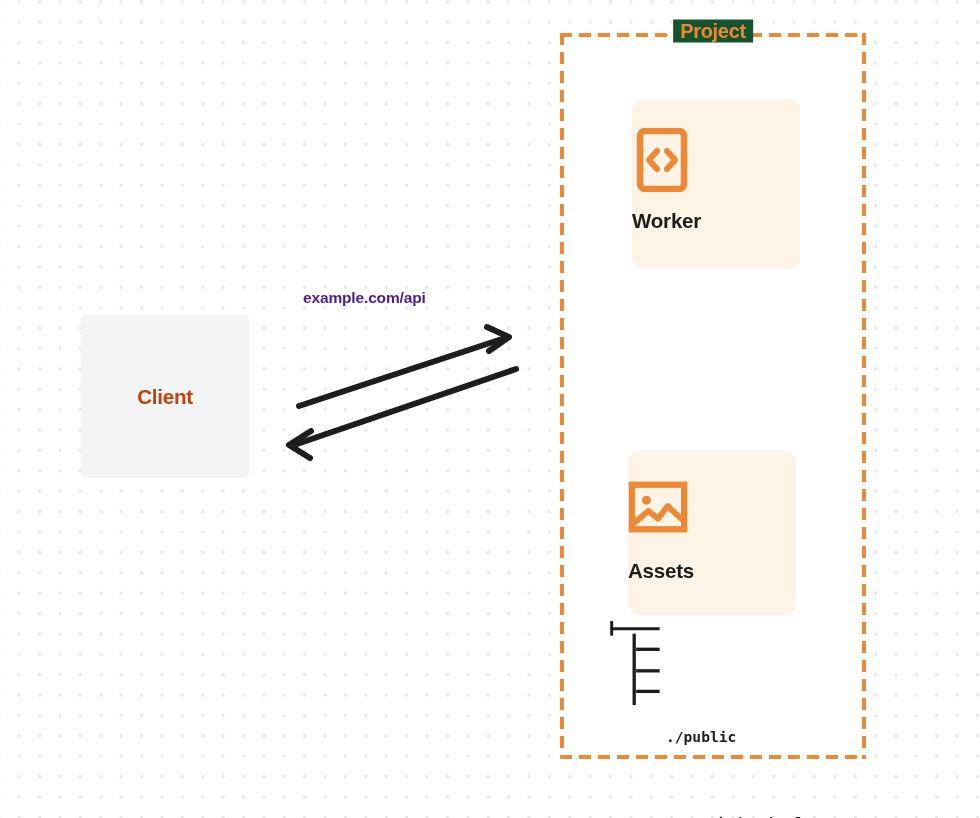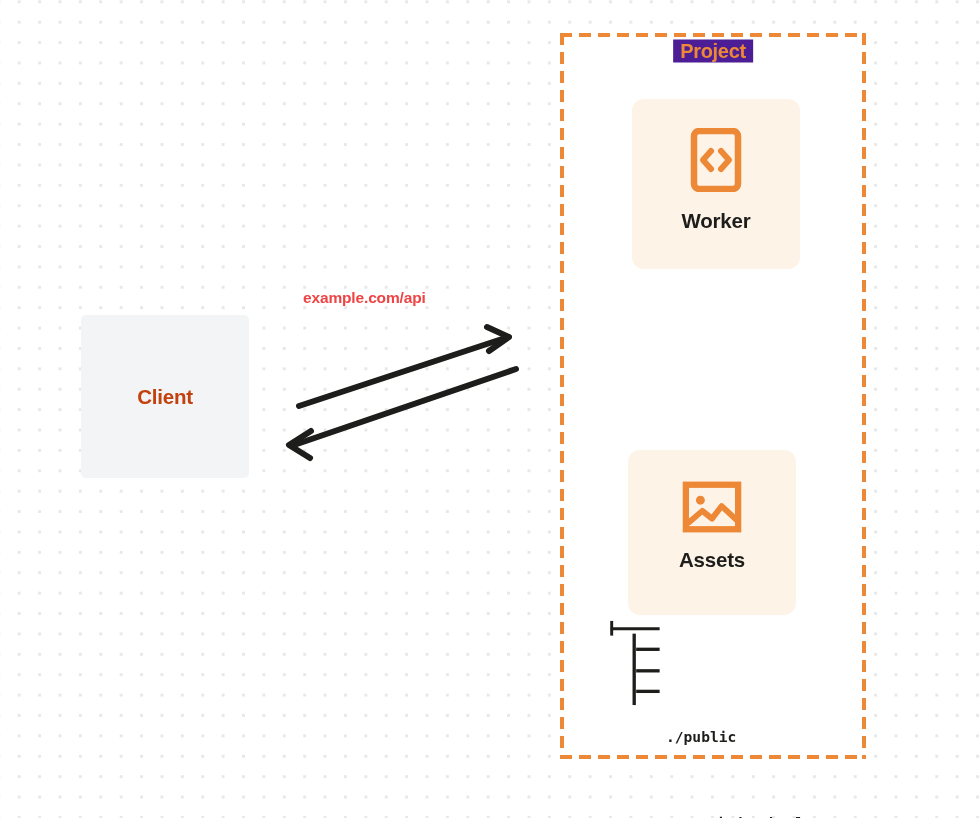--- a/index.html
+++ b/index.html
@@ -53,21 +53,21 @@
     left: 0; top: 0;
     width: 980px; height: 818px;
     pointer-events: none;
   }
   #request-label {
     position: absolute;
     left: 303px;
     top: 289px;
     font-size: 15.5px;
     font-weight: bold;
-    color: #ef4444;
+    color: #4c1d95;
     letter-spacing: -0.15px;
     white-space: nowrap;
   }
 
   
   #project-container {
     position: absolute;
     left: 560px;
     top: 33px;
     width: 306px;
@@ -98,39 +98,38 @@
     background-image: linear-gradient(to bottom, #ed8936 0 12px, transparent 12px 19px);
     background-size: 4px 19px;
     background-repeat: repeat-y;
   }
 
   #project-title {
     position: absolute;
     left: 50%;
     top: -2px;
     transform: translate(-50%, -50%);
-    background: #4c1d95;
+    background: #14532d;
     padding: 0 7px;
     font-size: 20px;
     font-weight: bold;
     color: #ed8936;
     letter-spacing: -0.3px;
     white-space: nowrap;
     z-index: 3;
-    margin-top: 20px;
   }
 
   
   .card {
     position: absolute;
     background: #fef3e7;
     border-radius: 12px;
     display: flex;
     flex-direction: column;
-    align-items: center;
+    align-items: flex-start;
   }
   #worker-card {
     left: 632px;
     top: 99px;
     width: 168px;
     height: 170px;
     padding-top: 26px;
   }
   #assets-card {
     left: 628px;
@@ -147,21 +146,21 @@
     justify-content: center;
   }
   #assets-card .card-icon { height: 64px; }
   .card .card-label {
     margin-top: 14px;
     font-size: 20.5px;
     font-weight: bold;
     color: #1d1d1b;
     letter-spacing: -0.2px;
   }
-  #assets-card .card-label { margin-top: 9px; }
+  #assets-card .card-label { margin-top: 20px; }
 
   
   #file-tree {
     position: absolute;
     left: 608px;
     top: 618px;
     width: 196px;
     font-family: "DejaVu Sans Mono", monospace;
     font-size: 14.6px;
     line-height: 21.5px;

